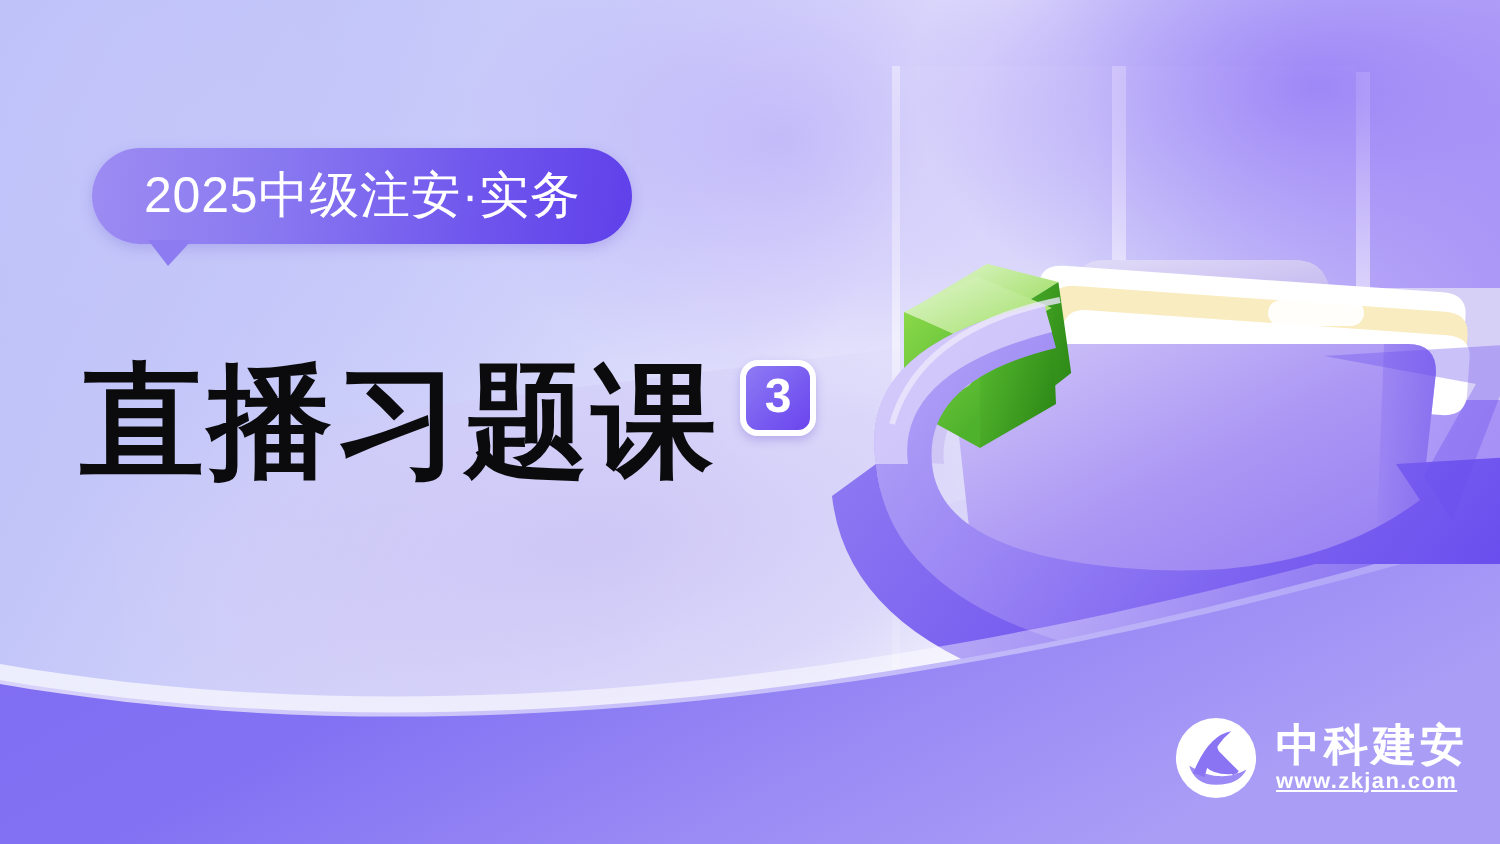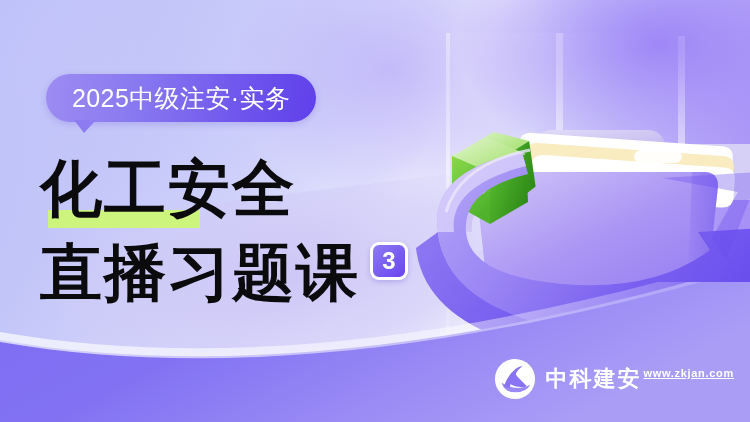--- a/index.html
+++ b/index.html
@@ -135,21 +135,21 @@
     color:#fff;font-size:24px;font-weight:700;line-height:1;
     font-family:"Liberation Sans",sans-serif;
   }
 
   
   .logo{
     position:absolute; right:16px; bottom:22px;
     display:flex; align-items:center; gap:9px;
   }
   .logo-mark{ width:42px;height:42px;flex:0 0 auto; }
-  .logo-text{ display:flex;flex-direction:row; gap:2px; }
+  .logo-text{ display:flex;flex-direction:column; gap:2px; }
   .logo-cn{
     color:#ffffff; font-size:22px; font-weight:700;
     letter-spacing:2px; line-height:1;
   }
   .logo-url{
     color:#ffffff; font-size:11px; font-weight:700;
     letter-spacing:.7px; line-height:1;
     font-family:"Liberation Sans",sans-serif;
     text-decoration:underline;
   }
@@ -314,24 +314,20 @@
   </svg>
 
   <div class="pill-wrap">
     <div class="pill">
       <span class="pill-label">2025中级注安·实务</span>
     </div>
     <div class="pill-tail"></div>
   </div>
 
   <div class="headline">
-    <div class="hl-line">
-      <span class="hl-mark"></span>
-      <span class="hl-text">化工安全</span>
-    </div>
     <div class="hl-line hl-line2">
       <span class="hl-text">直播习题课</span>
       <span class="num-badge">
         <span>3</span>
       </span>
     </div>
   </div>
 
   <div class="logo">
     <svg class="logo-mark" viewBox="0 0 44 44">

